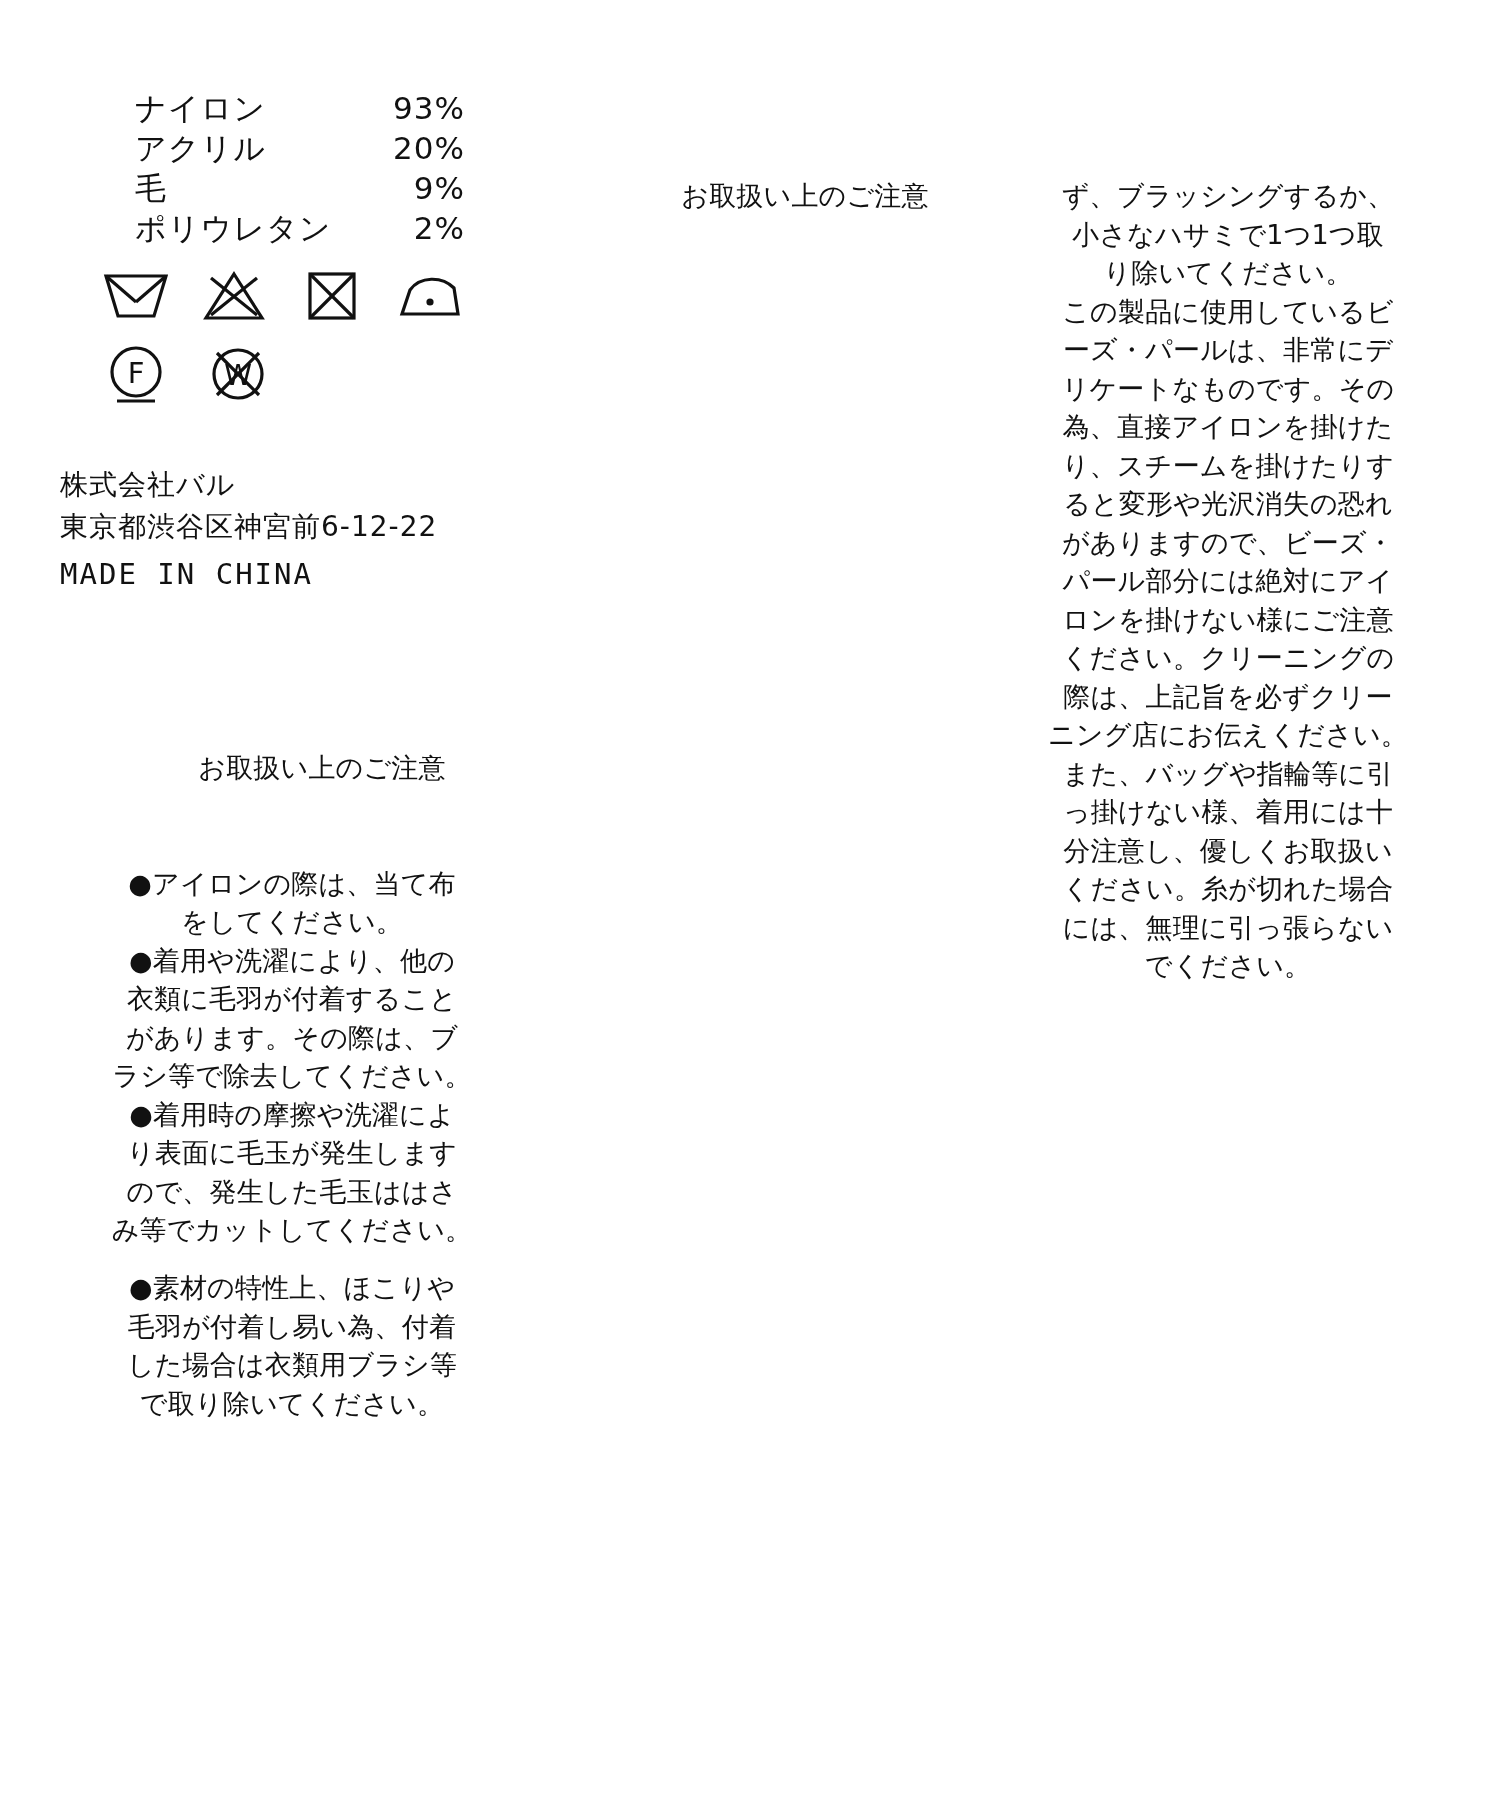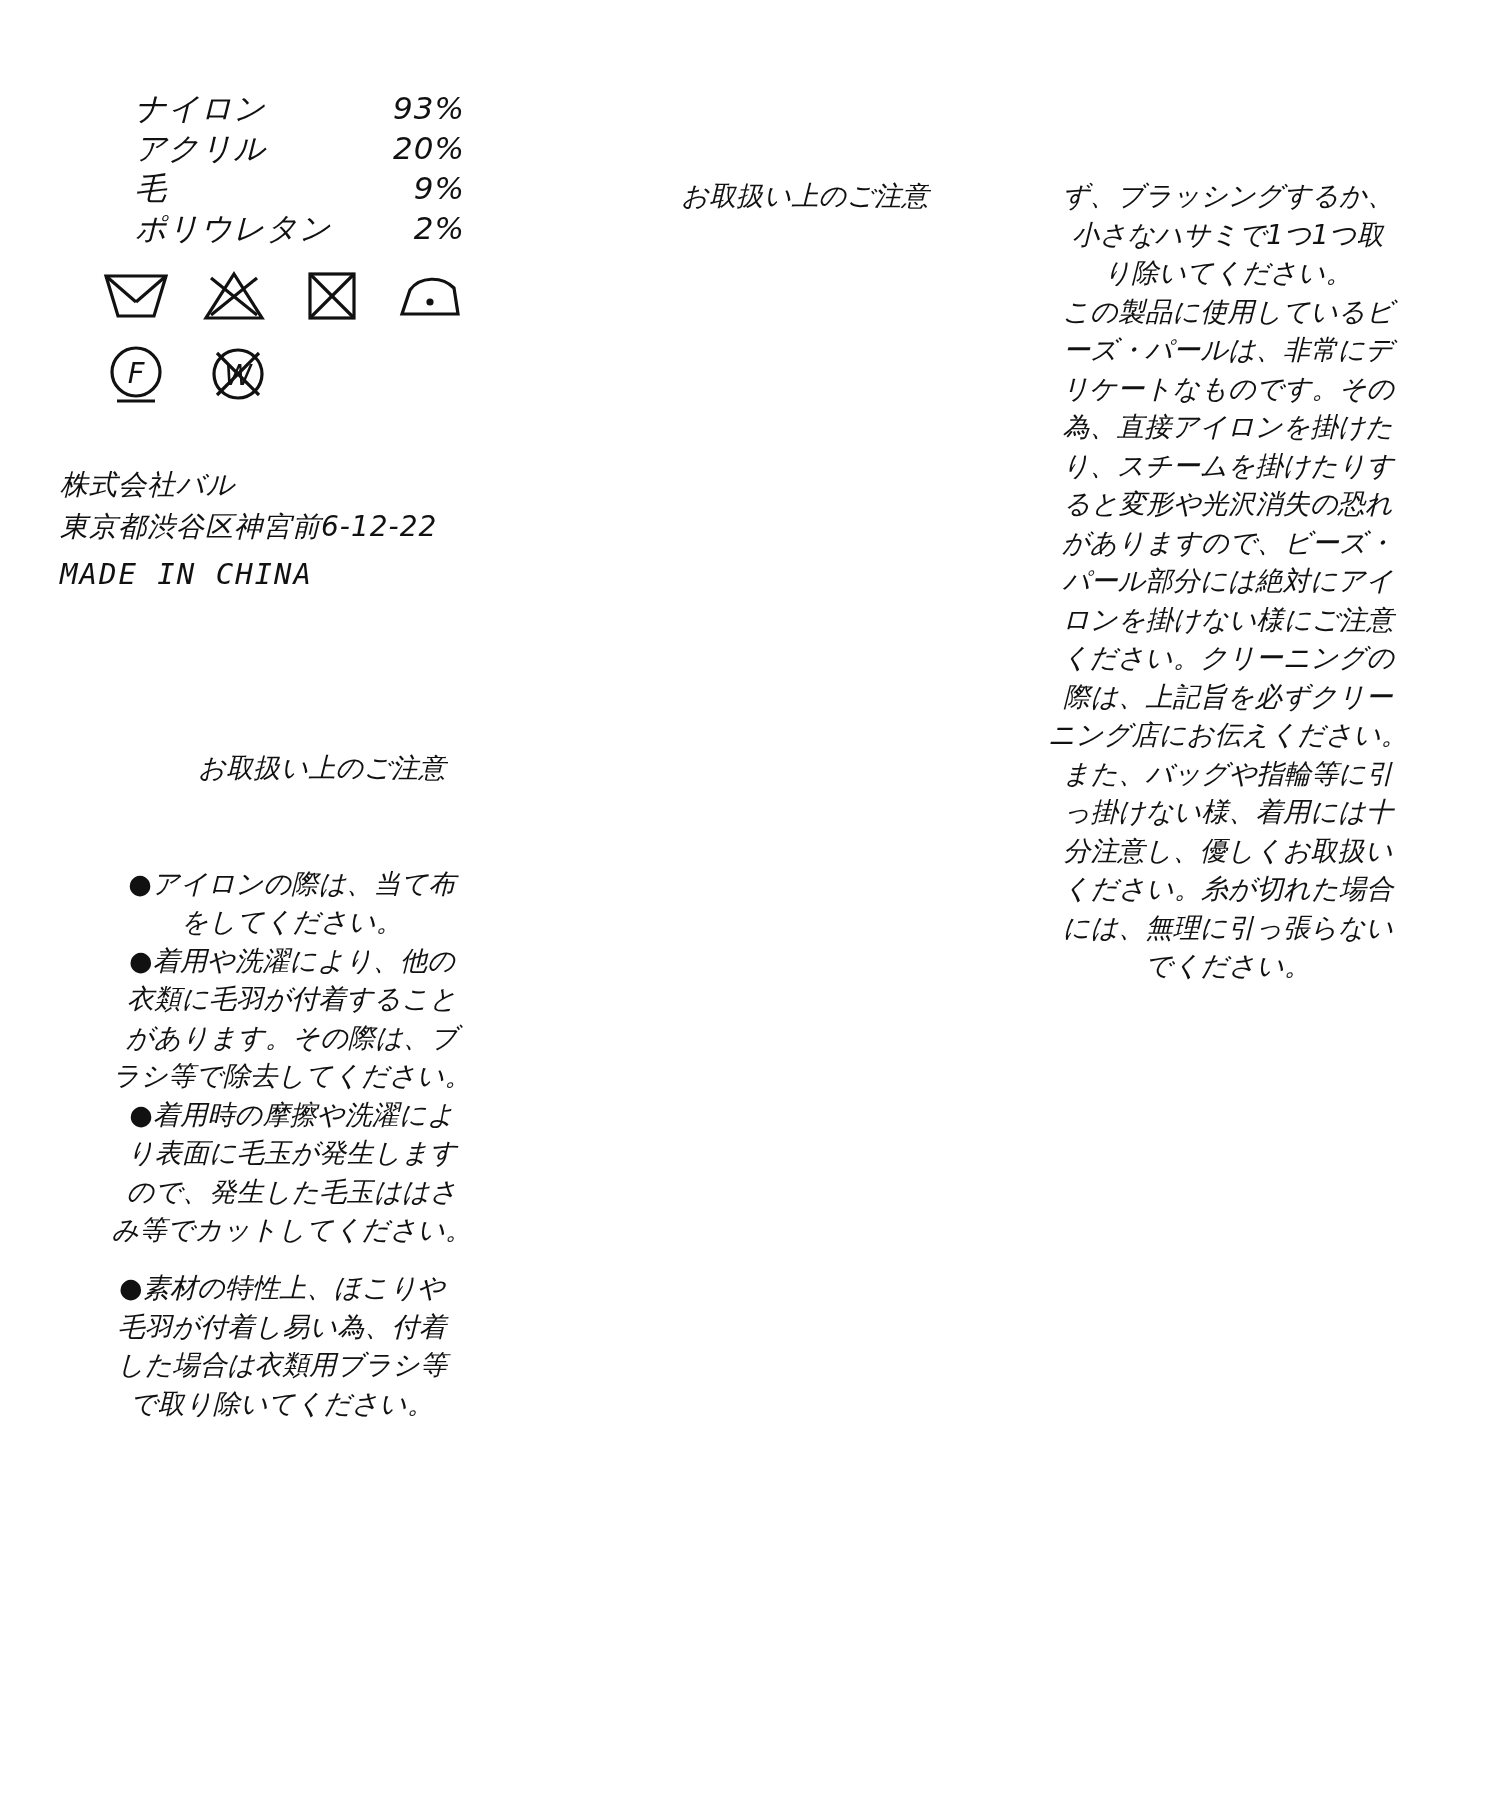--- a/index.html
+++ b/index.html
@@ -14,21 +14,20 @@
     font-family: "DejaVu Sans", sans-serif;
     color: #111111;
     overflow: hidden;
   }
 
   .page {
     position: absolute;
     left: 0; top: 0;
     width: 1500px;
     height: 1800px;
-    font-style: italic;
   }
 
   
   .composition {
     position: absolute;
     left: 135px;
     top: 88px;
     width: 330px;
   }
   .comp-row {
@@ -101,21 +100,21 @@
   }
 
   #col-left-1 {
     left: 52px;
     top: 672px;
     width: 480px;
   }
   #col-left-1 .col-heading { padding-left: 60px; }
 
   #col-left-2 {
-    left: 42px;
+    left: 52px;
     top: 1192px;
     width: 480px;
   }
 
   #col-middle {
     left: 570px;
     top: 100px;
     width: 400px;
   }
   #col-middle .col-heading { padding-left: 70px; }

